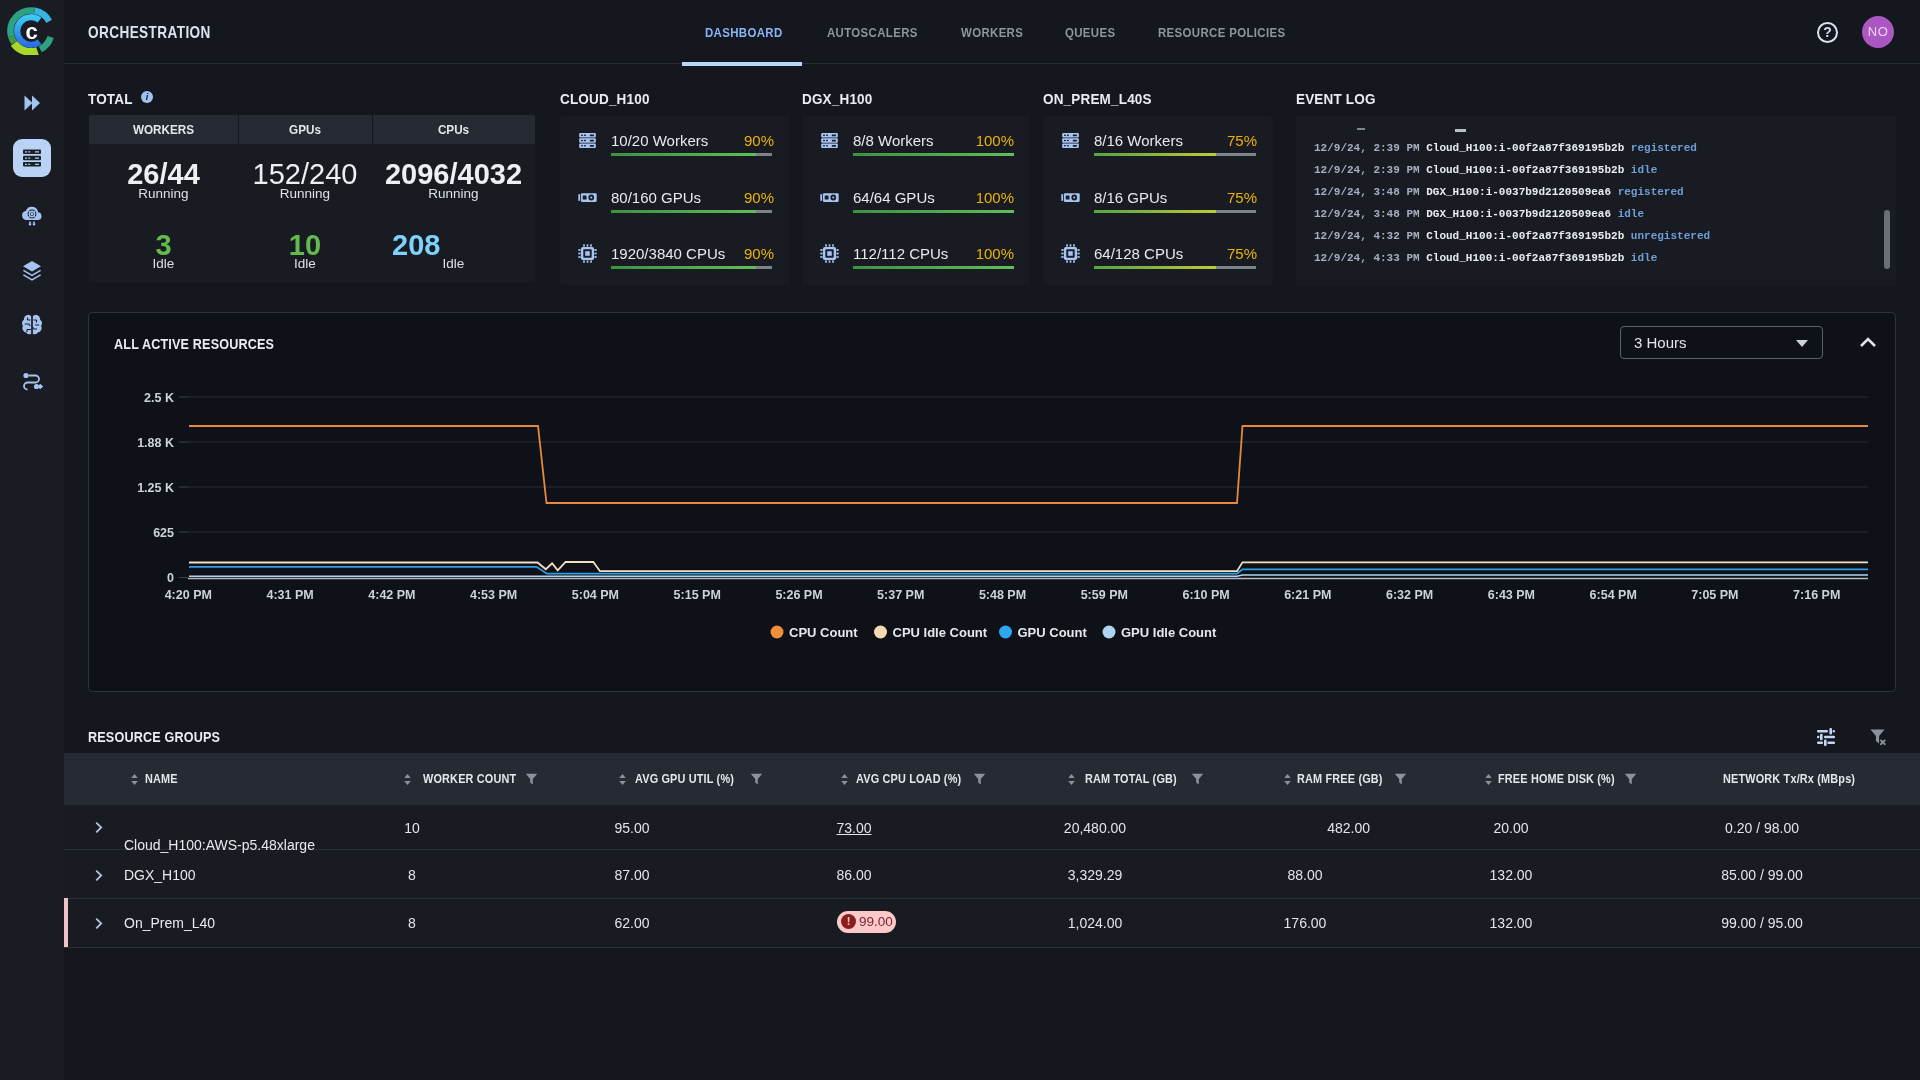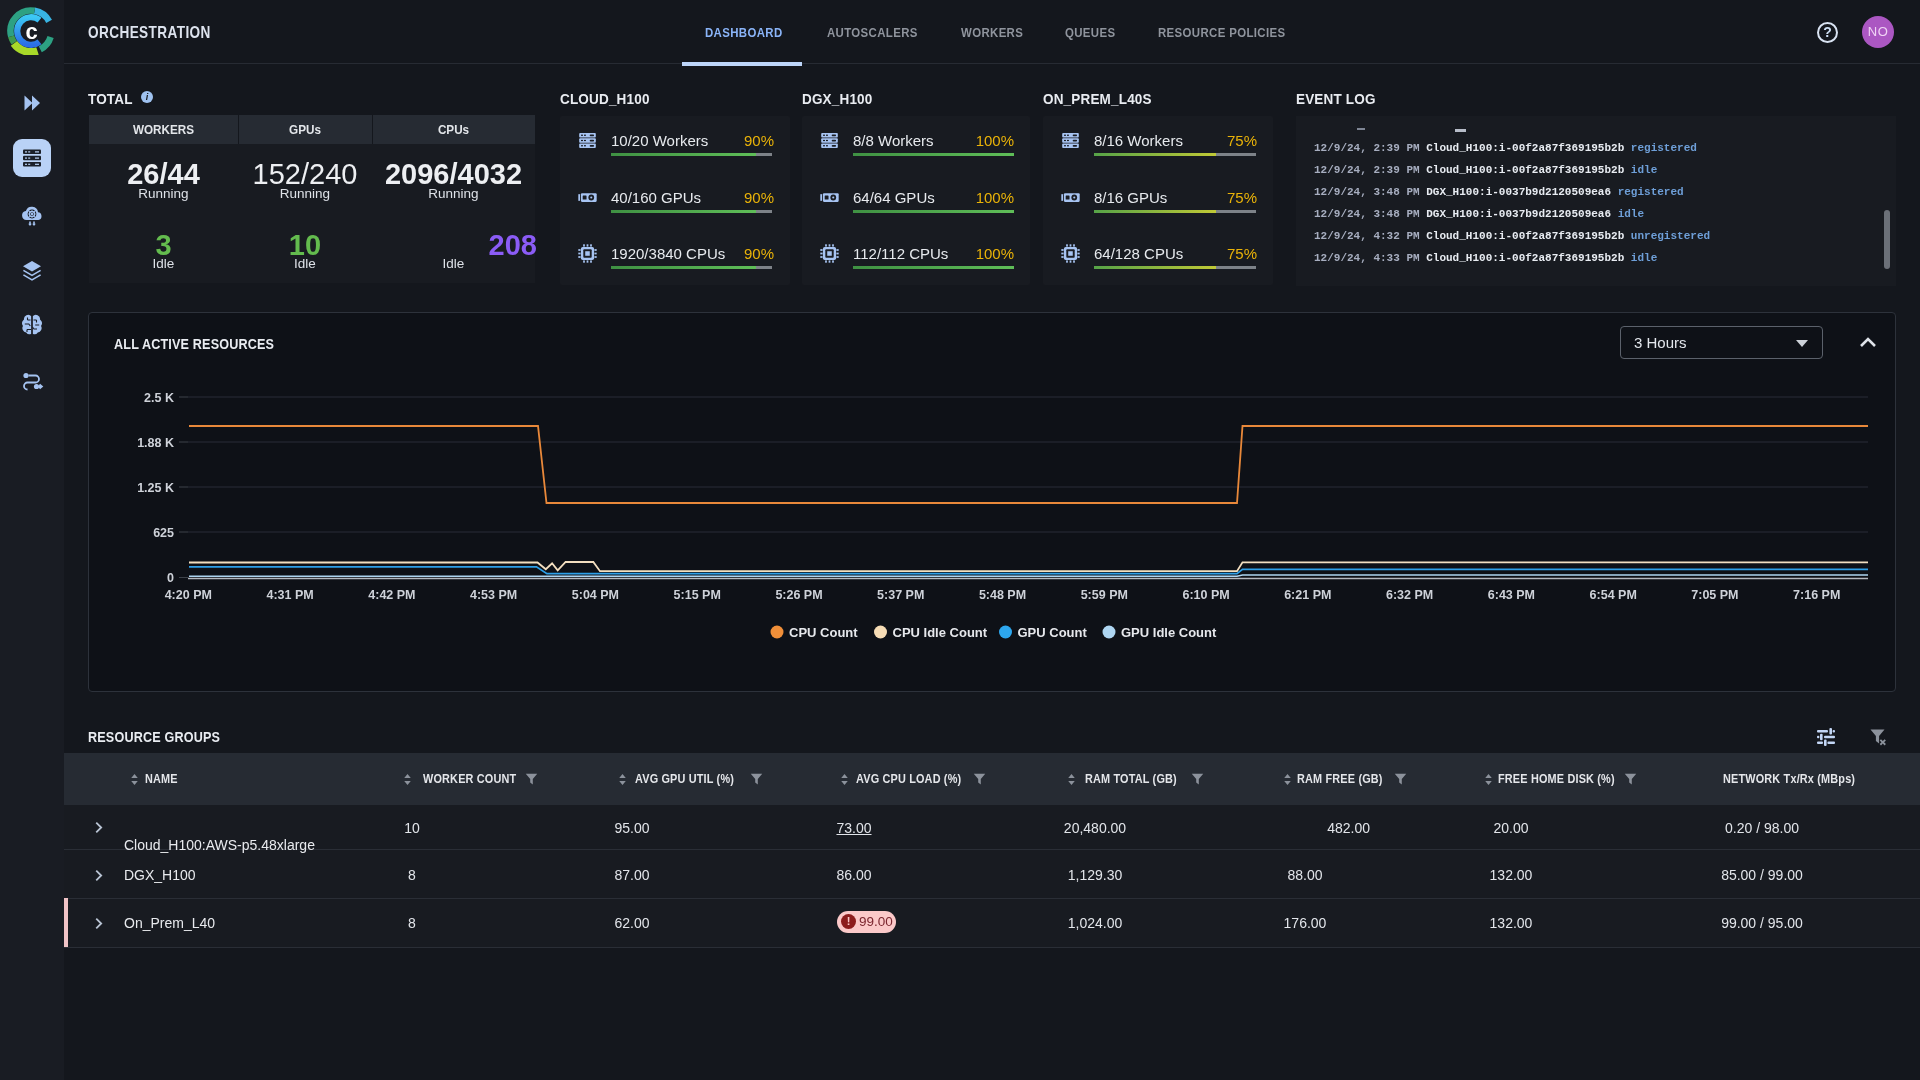--- a/index.html
+++ b/index.html
@@ -128,21 +128,21 @@
 <div class="abs" style="left:372px;top:122px;width:163px;text-align:center;font-size:13px;font-weight:bold;color:#e3e6ea;transform:scaleX(.9);">CPUs</div>
 
 <div class="abs" style="left:89px;top:158px;width:149px;text-align:center;font-size:29px;font-weight:bold;color:#edeff2;">26/44</div>
 <div class="abs" style="left:238px;top:158px;width:134px;text-align:center;font-size:29px;font-weight:normal;color:#edeff2;">152/240</div>
 <div class="abs" style="left:372px;top:158px;width:163px;text-align:center;font-size:29px;font-weight:bold;color:#edeff2;">2096/4032</div>
 <div class="abs" style="left:89px;top:186px;width:149px;text-align:center;font-size:13.5px;color:#dde1e7;">Running</div>
 <div class="abs" style="left:238px;top:186px;width:134px;text-align:center;font-size:13.5px;color:#dde1e7;">Running</div>
 <div class="abs" style="left:372px;top:186px;width:163px;text-align:center;font-size:13.5px;color:#dde1e7;">Running</div>
 <div class="abs" style="left:89px;top:229px;width:149px;text-align:center;font-size:29px;font-weight:bold;color:#63bb4e;">3</div>
 <div class="abs" style="left:238px;top:229px;width:134px;text-align:center;font-size:29px;font-weight:bold;color:#63bb4e;">10</div>
-<div class="abs" style="left:374px;top:229px;width:163px;text-align:right;font-size:29px;font-weight:bold;color:#8b5cf6;">208</div>
+<div class="abs" style="left:392px;top:229px;width:163px;text-align:left;font-size:29px;font-weight:bold;color:#7dd3fc;">208</div>
 <div class="abs" style="left:89px;top:256px;width:149px;text-align:center;font-size:13.5px;color:#dde1e7;">Idle</div>
 <div class="abs" style="left:238px;top:256px;width:134px;text-align:center;font-size:13.5px;color:#dde1e7;">Idle</div>
 <div class="abs" style="left:372px;top:256px;width:163px;text-align:center;font-size:13.5px;color:#dde1e7;">Idle</div>
 
 <svg width="0" height="0" style="position:absolute">
   <defs>
     <symbol id="ic-worker" viewBox="0 0 24 24">
       <g fill="#a7c4f2">
         <rect x="2.5" y="3.5" width="19" height="5" rx="1"></rect>
         <rect x="2.5" y="9.5" width="19" height="5" rx="1"></rect>
@@ -207,21 +207,21 @@
     <use href="#ic-worker"></use>
   </svg>
 <div class="rowtxt" style="left:611px;top:132px;">10/20 Workers</div>
 <div class="pct" style="left:700px;top:132px;width:74px;text-align:right;">90%</div>
 <div class="bar" style="left:611px;top:153px;width:161px;">
     <i style="width:90%;background:linear-gradient(90deg,#3f9143,#5fbe58);"></i>
   </div>
 <svg class="abs" style="left:577px;top:187px" width="21" height="21">
     <use href="#ic-gpu"></use>
   </svg>
-<div class="rowtxt" style="left:611px;top:189px;">40/160 GPUs</div>
+<div class="rowtxt" style="left:611px;top:189px;">80/160 GPUs</div>
 <div class="pct" style="left:700px;top:189px;width:74px;text-align:right;">90%</div>
 <div class="bar" style="left:611px;top:210px;width:161px;">
     <i style="width:90%;background:linear-gradient(90deg,#3f9143,#5fbe58);"></i>
   </div>
 <svg class="abs" style="left:577px;top:243px" width="21" height="21">
     <use href="#ic-cpu"></use>
   </svg>
 <div class="rowtxt" style="left:611px;top:245px;">1920/3840 CPUs</div>
 <div class="pct" style="left:700px;top:245px;width:74px;text-align:right;">90%</div>
 <div class="bar" style="left:611px;top:266px;width:161px;">
@@ -468,21 +468,21 @@
 <div class="cell" style="left:1511px;top:819.5px;">20.00</div>
 <div class="cell" style="left:1762px;top:819.5px;">0.20 / 98.00</div>
 
 <svg class="rchev" style="top:868.5px">
     <use href="#ic-chev"></use>
   </svg>
 <div class="namec" style="left:124px;top:867px;">DGX_H100</div>
 <div class="cell" style="left:412px;top:867px;">8</div>
 <div class="cell" style="left:632px;top:867px;">87.00</div>
 <div class="cell" style="left:854px;top:867px;">86.00</div>
-<div class="cell" style="left:1095px;top:867px;">1,129.30</div>
+<div class="cell" style="left:1095px;top:867px;">3,329.29</div>
 <div class="cell" style="left:1305px;top:867px;">88.00</div>
 <div class="cell" style="left:1511px;top:867px;">132.00</div>
 <div class="cell" style="left:1762px;top:867px;">85.00 / 99.00</div>
 
 <svg class="rchev" style="top:916.5px">
     <use href="#ic-chev"></use>
   </svg>
 <div class="namec" style="left:124px;top:915px;">On_Prem_L40</div>
 <div class="cell" style="left:412px;top:915px;">8</div>
 <div class="cell" style="left:632px;top:915px;">62.00</div>

